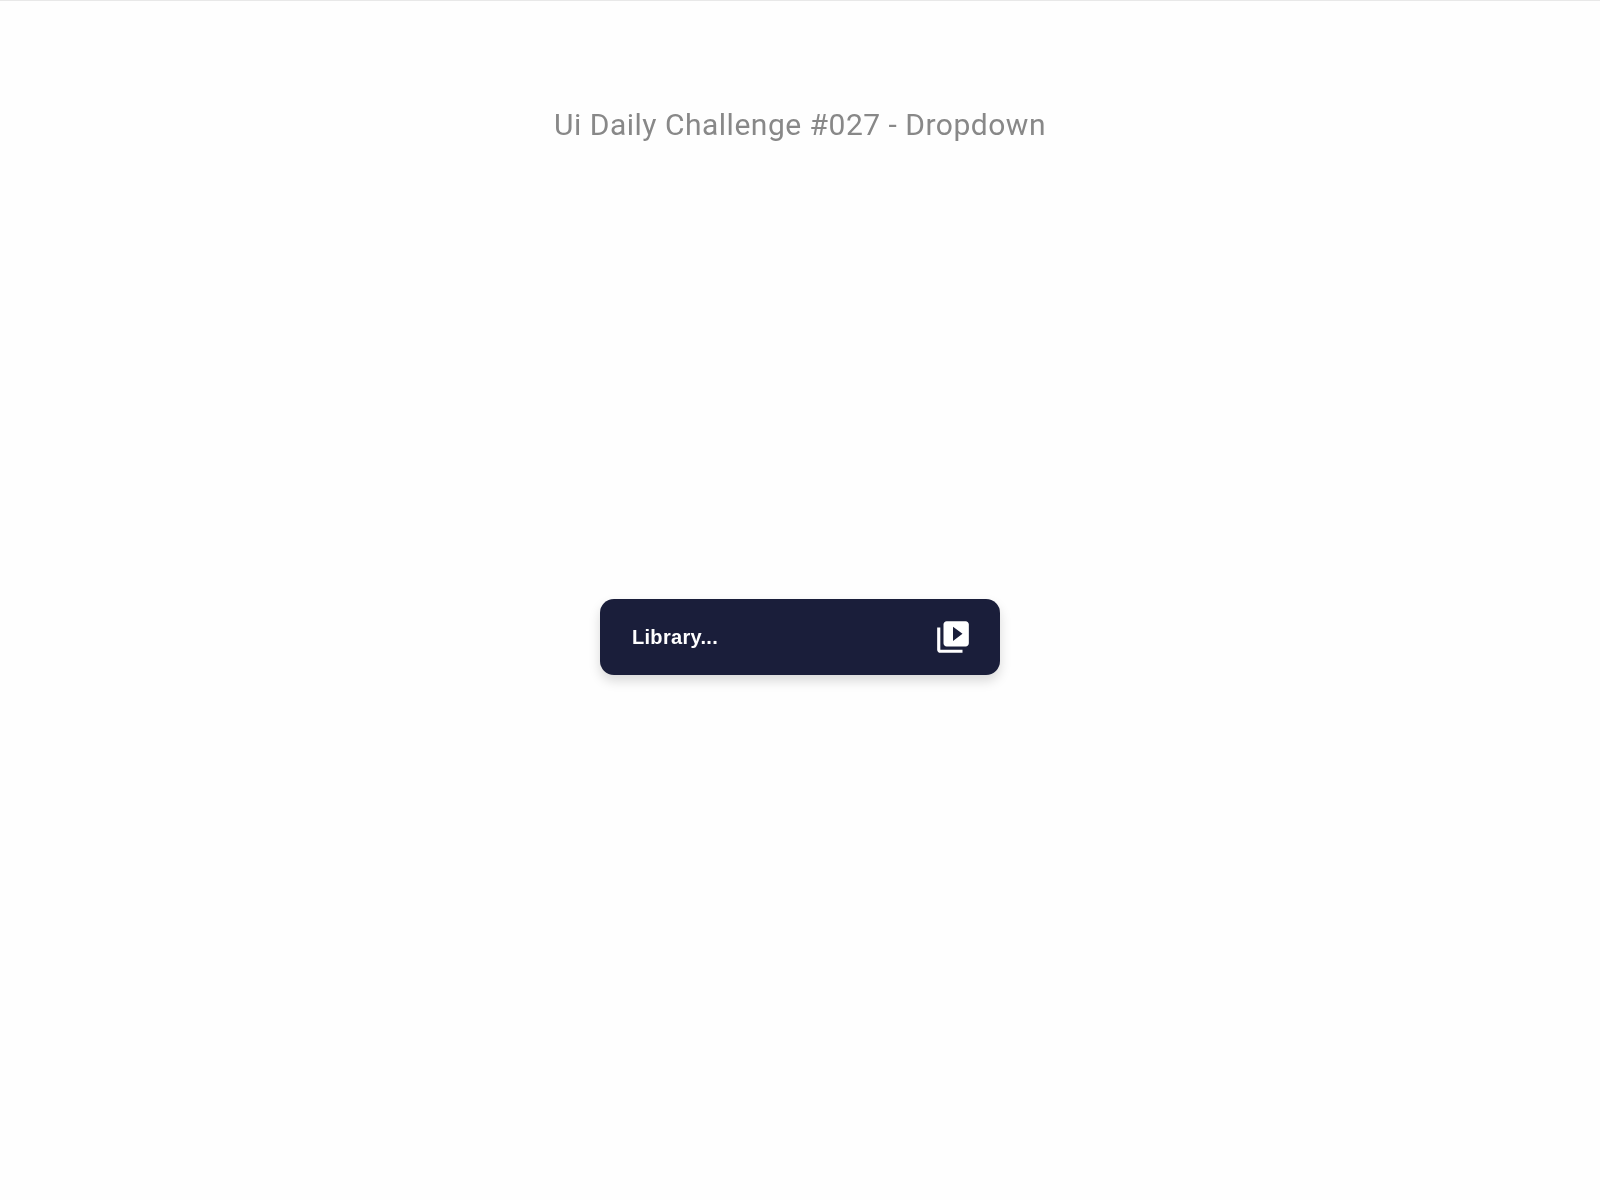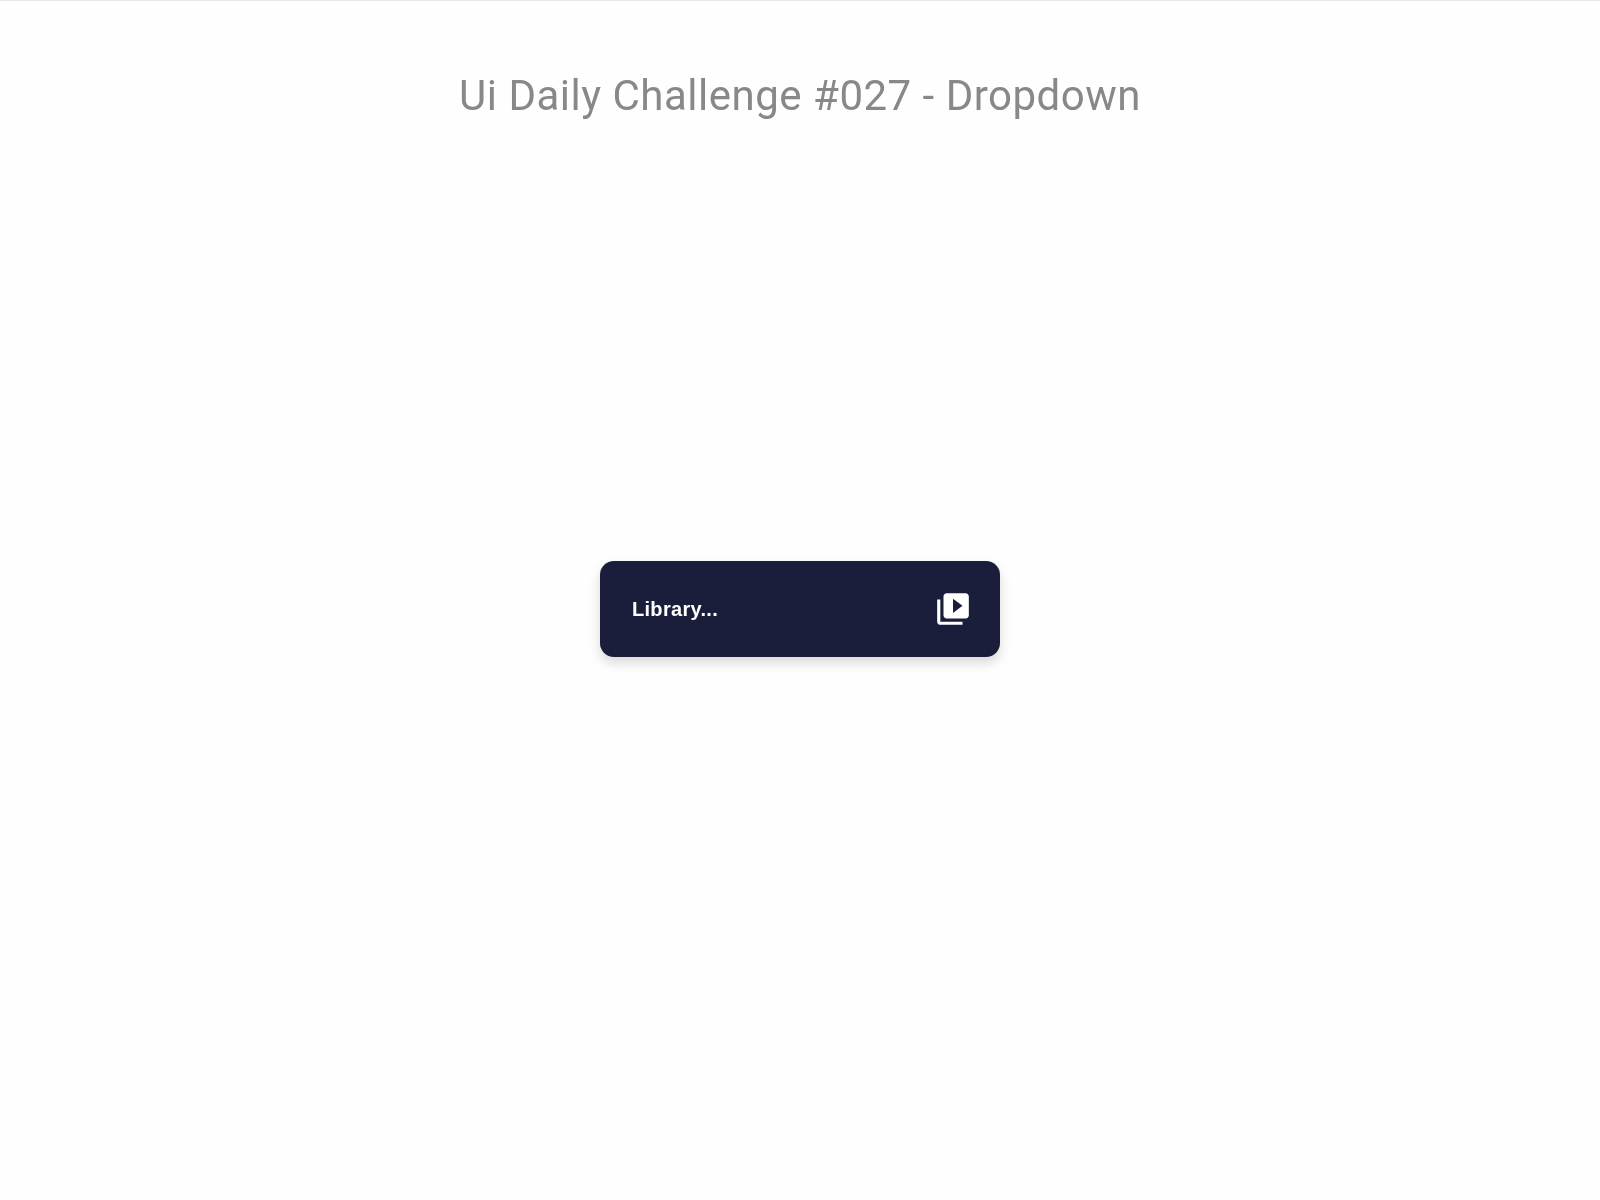--- a/index.html
+++ b/index.html
@@ -12,46 +12,47 @@
       width: 1600px;
       height: 1200px;
       background: #fefefe;
       font-family: -apple-system, BlinkMacSystemFont, 'Segoe UI', Roboto, sans-serif;
       position: relative;
       border-top: 1px solid #e8e8e8;
     }
     
     .page-title {
       text-align: center;
-      font-size: 42px;
+      font-size: 30px;
       font-weight: 400;
       color: #888;
-      margin-top: 70px;
+      margin-top: 106px;
       letter-spacing: 0.5px;
     }
     
     .dropdown-container {
       position: absolute;
       top: 560px;
       left: 50%;
       transform: translateX(-50%);
     }
     
     .dropdown-button {
       display: flex;
       align-items: center;
       justify-content: space-between;
       width: 400px;
-      height: 96px;
+      height: 76px;
       background: #1a1e3a;
       border-radius: 14px;
       padding: 0 28px 0 32px;
       cursor: pointer;
       box-shadow: 0 6px 12px rgba(0, 0, 0, 0.15);
       border: none;
+      margin-top: 38px;
     }
     
     .dropdown-label {
       color: #ffffff;
       font-size: 20px;
       font-weight: 700;
       letter-spacing: 0.3px;
     }
     
     .dropdown-icon {

